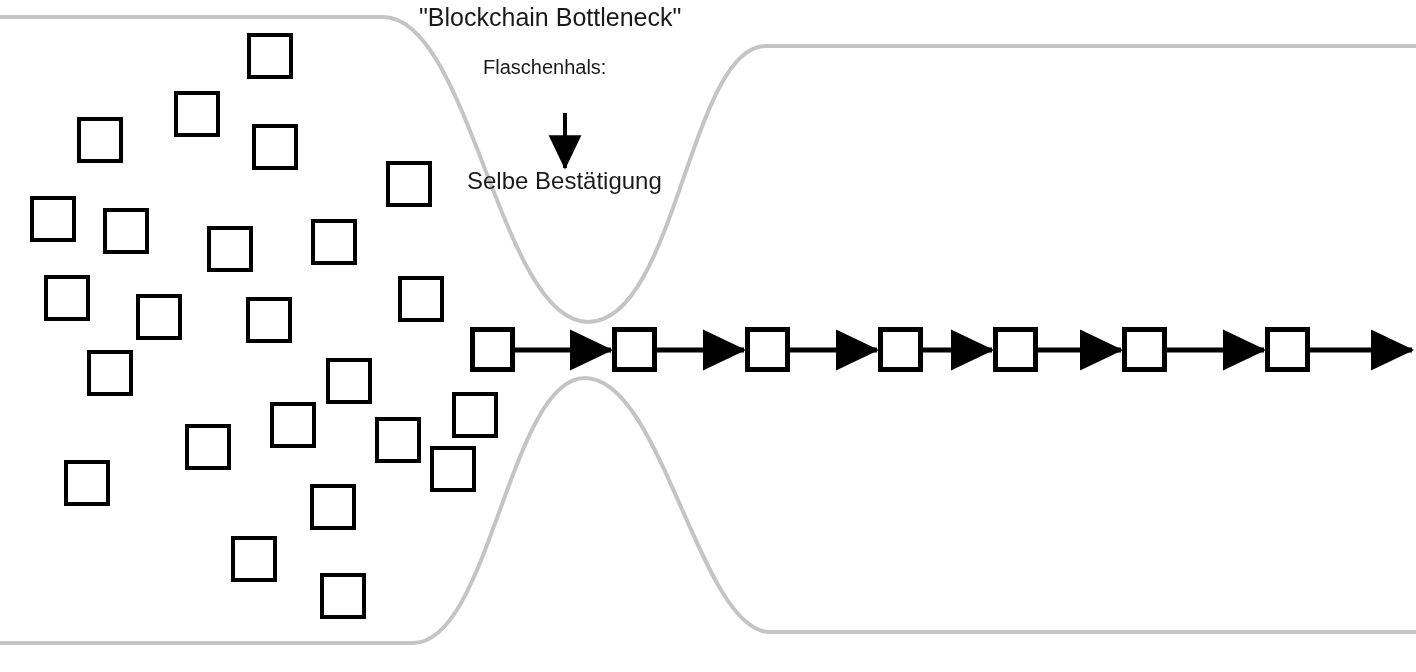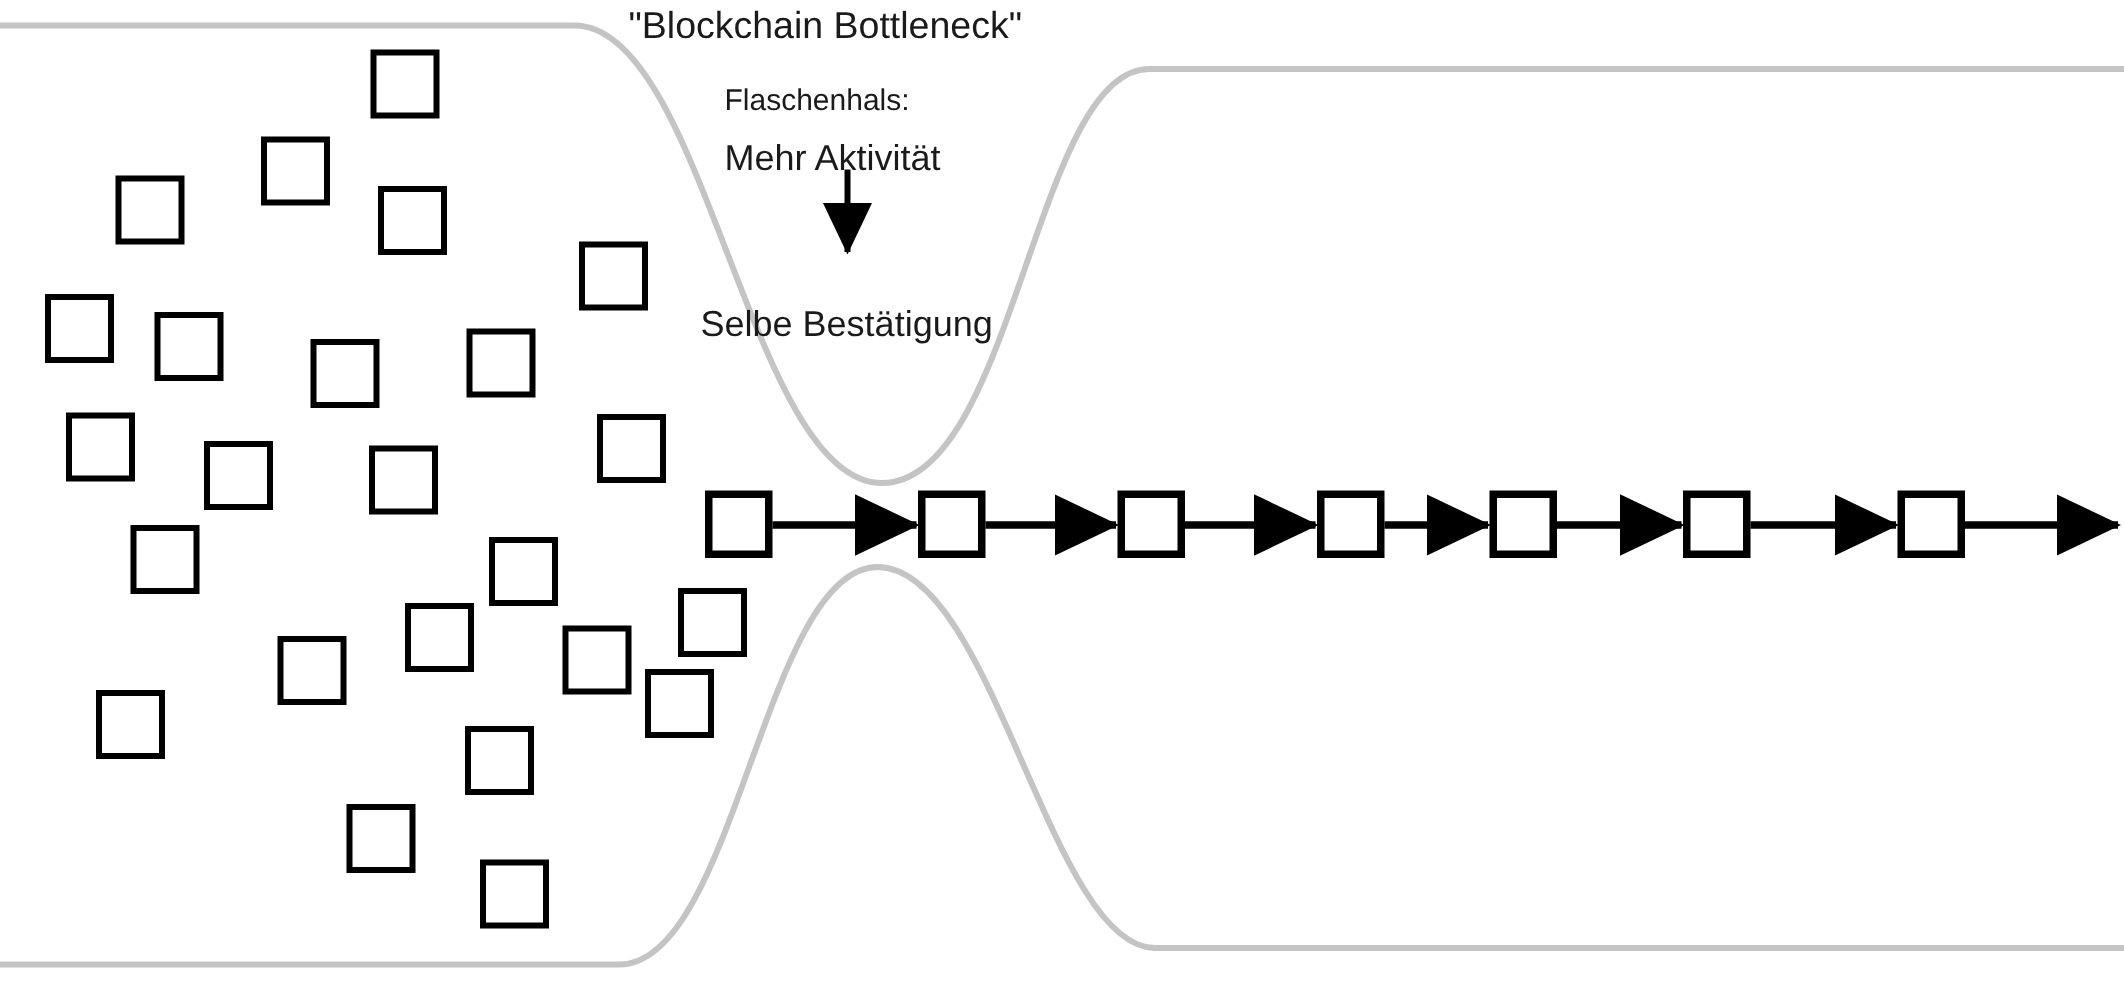--- a/index.html
+++ b/index.html
@@ -43,21 +43,20 @@
   }
   #bottleneck-line2 {
     font-size: 24px;
     left: 483px;
     top: 93px;
   }
   #bottleneck-line3 {
     font-size: 24px;
     left: 467px;
     top: 168px;
-    margin-top: 36px;
   }
 </style>
 </head>
 <body>
 
 <div id="stage">
 
   <svg id="funnel-svg" viewBox="0 0 1416 672">
 
     <g>
@@ -121,17 +120,16 @@
         <rect x="1124.5" y="329.5" width="40" height="40" fill="#ffffff" stroke="#000000" stroke-width="5"></rect>
         <rect x="1267.5" y="329.5" width="40" height="40" fill="#ffffff" stroke="#000000" stroke-width="5"></rect>
       </g>
 
   </svg>
 
   <div class="label" id="title-label">"Blockchain Bottleneck"</div>
 
   <div class="label" id="bottleneck-line1">Flaschenhals:</div>
 
-  <div class="label" id="bottleneck-line2">Mehr Aktivität</div>
 
   <div class="label" id="bottleneck-line3">Selbe Bestätigung</div>
 
 </div>
 
 </body></html>

